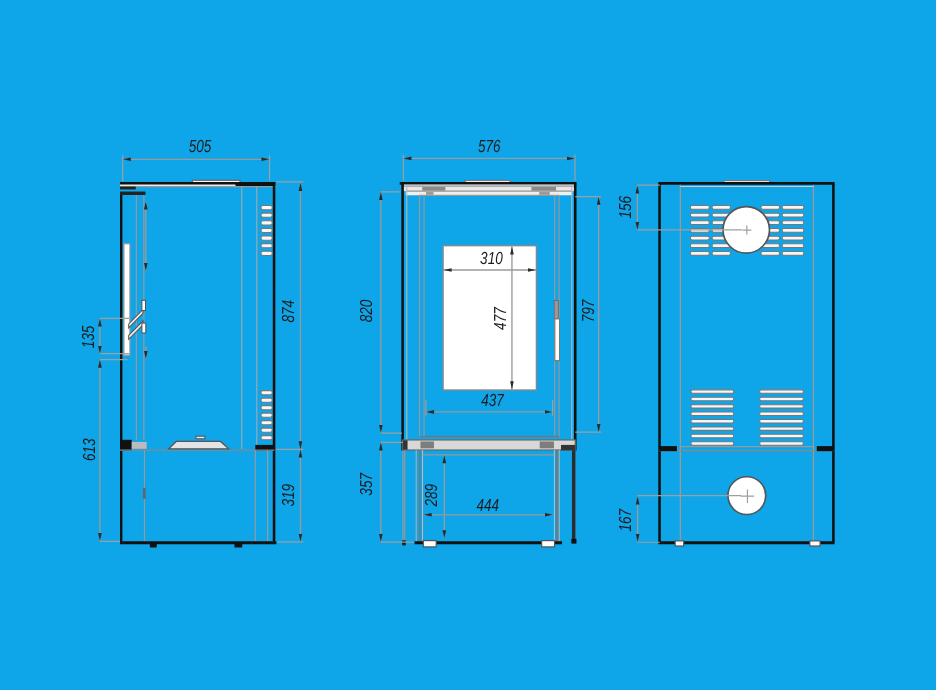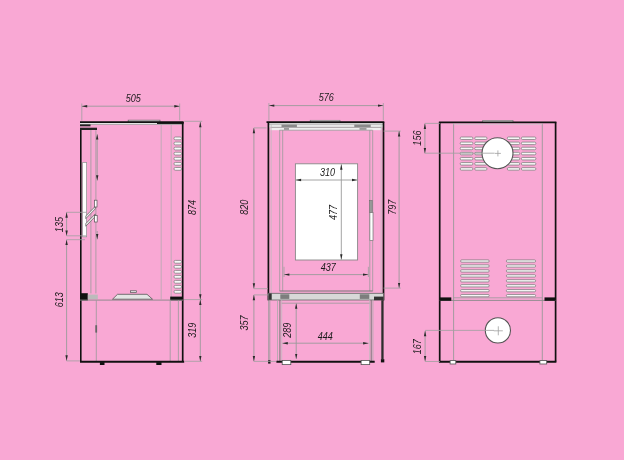--- a/index.html
+++ b/index.html
@@ -1,16 +1,16 @@
 <!DOCTYPE html>
 <html><head>
 <meta charset="utf-8">
 <style>
 html,body{margin:0;padding:0;background:#ffffff;}
-#wrap{width:624px;height:460px;position:relative;background:#f9a8d4;overflow:hidden;}
+#wrap{width:624px;height:460px;position:relative;background:#0ea5e9;overflow:hidden;}
 text{font-family:"Liberation Sans",sans-serif;font-style:italic;font-size:11.6px;fill:#1c1c1c;}
 </style>
 </head>
 <body>
 <div id="wrap">
 <svg width="624" height="460" viewBox="0 0 624 460" xmlns="http://www.w3.org/2000/svg">
 <defs>
 <marker id="me" markerWidth="7" markerHeight="4" refX="5.4" refY="2" orient="auto" markerUnits="userSpaceOnUse">
           <path d="M0,0.8 L5.4,2 L0,3.2 Z" fill="#2a2a2a"></path>
         </marker>

